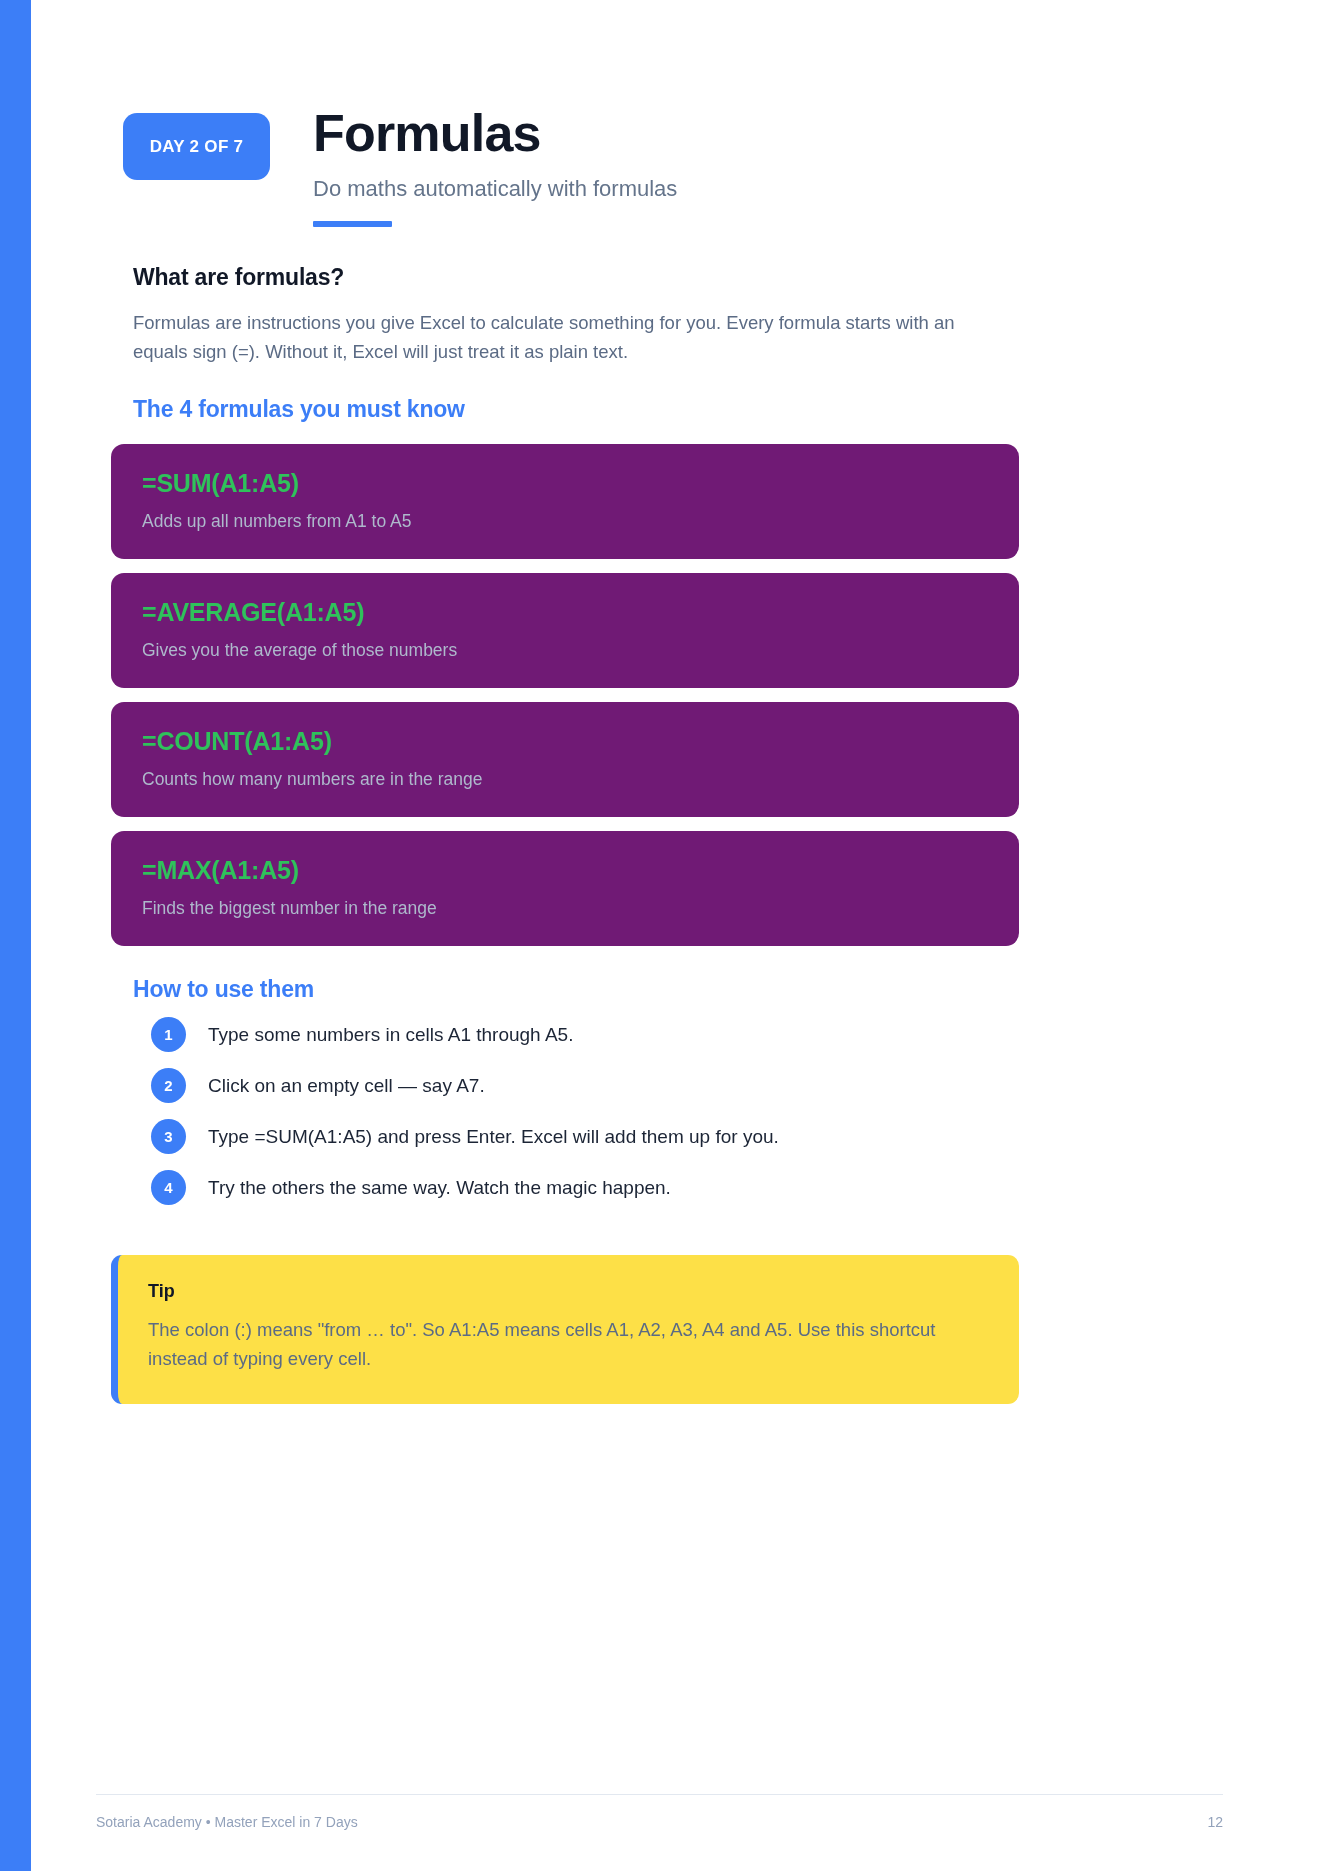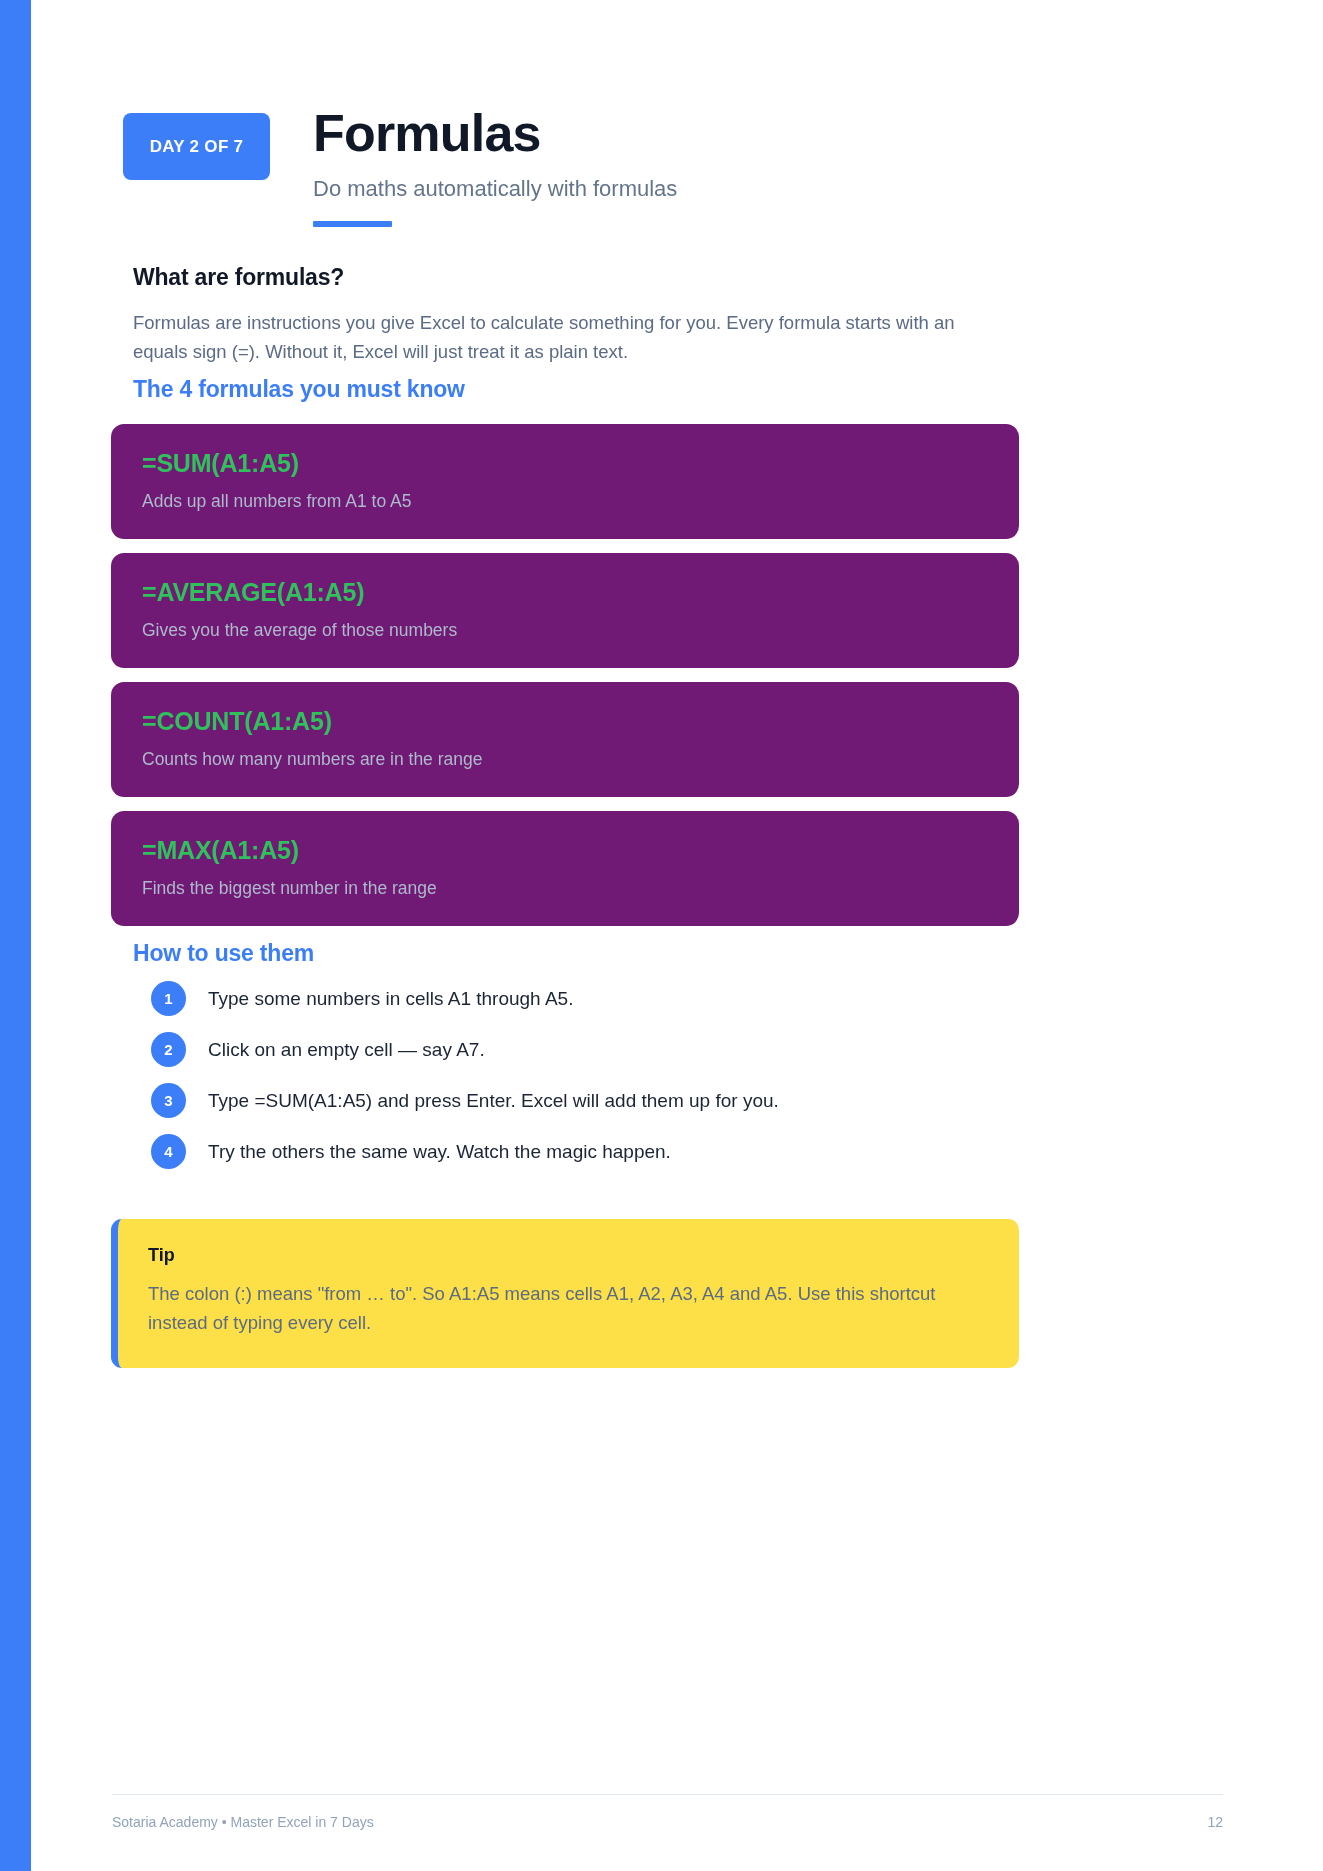--- a/index.html
+++ b/index.html
@@ -43,21 +43,21 @@
     height: 212px;
   }
 
   .day-badge {
     position: absolute;
     left: -10px;
     top: 113px;
     width: 147px;
     height: 67px;
     background: #3c7ef7;
-    border-radius: 8px;
+    border-radius: 14px;
     display: flex;
     align-items: center;
     justify-content: center;
   }
   .day-badge-label {
     color: #ffffff;
     font-size: 17px;
     font-weight: bold;
     letter-spacing: 0.3px;
     white-space: nowrap;
@@ -103,21 +103,21 @@
     font-size: 18.5px;
     line-height: 1.58;
     color: #5b6b85;
     margin-top: 17px;
     max-width: 872px;
   }
 
   .section-heading.accent {
     color: #3c7ef7;
     font-size: 23px;
-    margin-top: 10px;
+    margin-top: 30px;
   }
 
   
   .formula-list {
     margin-top: 21px;
   }
   .formula-card {
     background: #701a75;
     border-radius: 13px;
     padding: 25px 31px 27px 31px;
@@ -186,21 +186,21 @@
   .tip-text {
     margin-top: 14px;
     font-size: 18.5px;
     line-height: 1.56;
     color: #5b6b85;
   }
 
   
   .footer {
     position: absolute;
-    left: 112px;
+    left: 96px;
     right: 100px;
     top: 1794px;
     border-top: 1px solid #e2e8f0;
     padding-top: 19px;
     display: flex;
     align-items: center;
     justify-content: space-between;
   }
   .footer-left {
     font-size: 14px;

